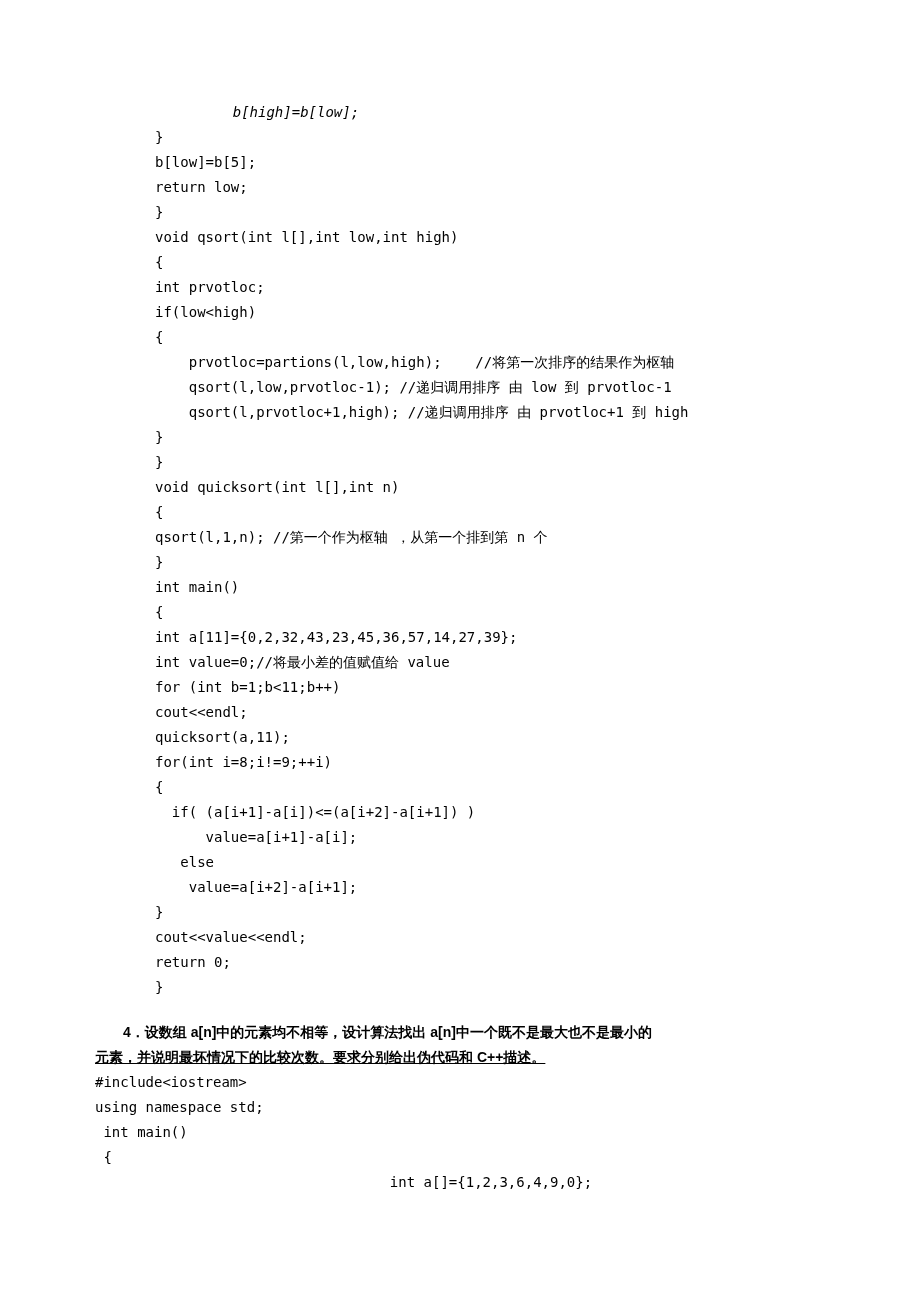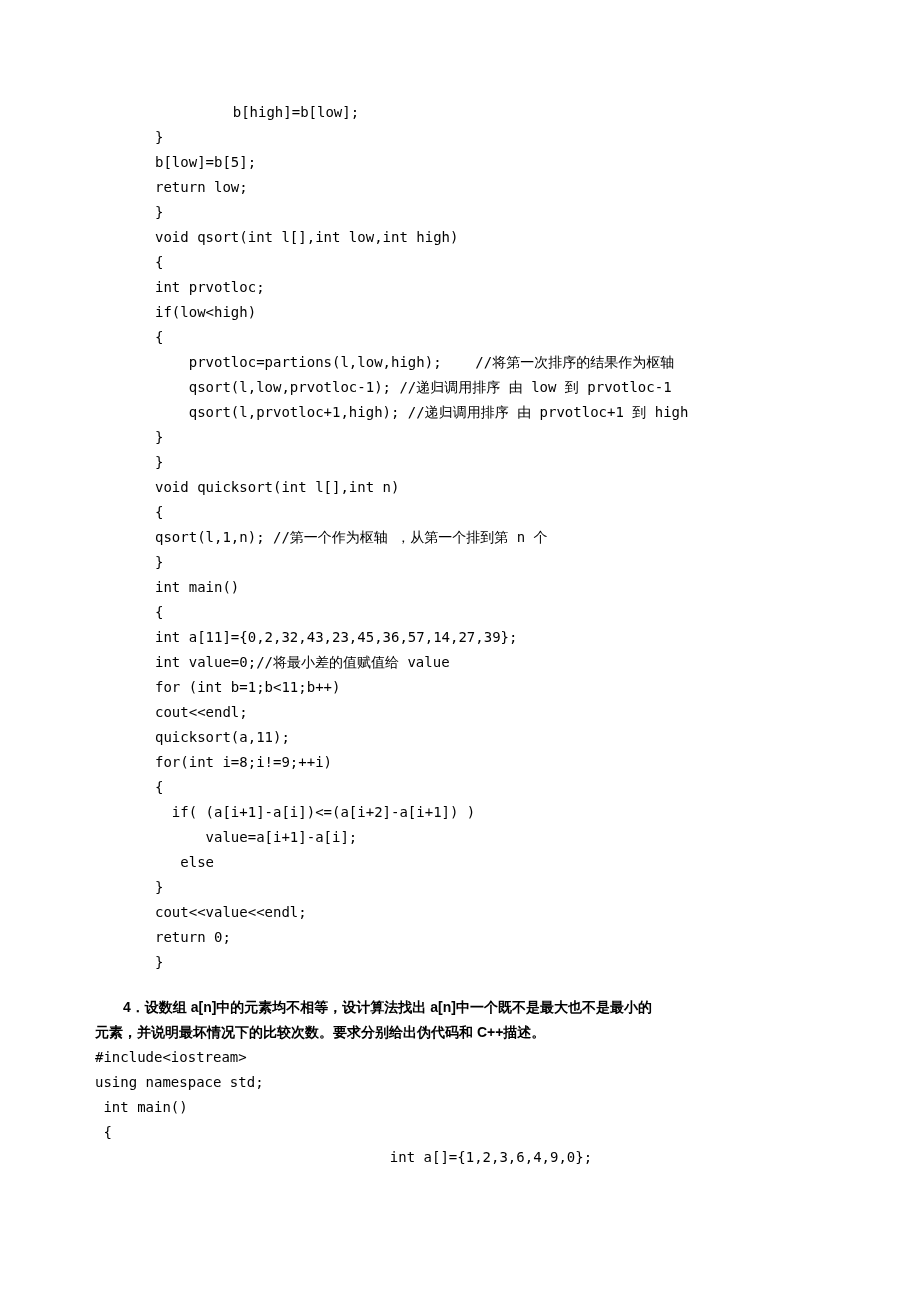--- a/index.html
+++ b/index.html
@@ -15,21 +15,21 @@
     width: 920px;
   }
   .code-line {
     font-family: "SimSun", "宋体", monospace;
     font-size: 14px;
     line-height: 25px;
     white-space: pre;
     color: #000;
   }
   .indent-1 { padding-left: 60px; }
-  .indent-2 { padding-left: 104px; }
+  .indent-2 { padding-left: 104px; font-style: italic; }
   .indent-block2 { padding-left: 0px; }
   .indent-block2-inner2 { padding-left: 62px; text-align: center; }
   .heading {
     font-family: "SimSun", "宋体", sans-serif;
     font-size: 14px;
     line-height: 25px;
     color: #000;
     padding-left: 28px;
     margin-top: 20px;
   }
@@ -40,20 +40,21 @@
   .heading .bold {
     font-weight: bold;
   }
   .heading-cont {
     font-family: "SimSun", "宋体", sans-serif;
     font-size: 14px;
     line-height: 25px;
     color: #000;
     font-weight: bold;
     padding-left: 0px;
+    text-decoration: underline;
   }
 </style>
 </head>
 <body>
 
 <div class="page">
   <div>
     <div class="code-line indent-2">    b[high]=b[low];</div>
     <div class="code-line indent-1">}</div>
     <div class="code-line indent-1">b[low]=b[5];</div>
@@ -78,20 +79,21 @@
     <div class="code-line indent-1">int a[11]={0,2,32,43,23,45,36,57,14,27,39};</div>
     <div class="code-line indent-1">int value=0;//将最小差的值赋值给 value</div>
     <div class="code-line indent-1">for (int b=1;b&lt;11;b++)</div>
     <div class="code-line indent-1">cout&lt;&lt;endl;</div>
     <div class="code-line indent-1">quicksort(a,11);</div>
     <div class="code-line indent-1">for(int i=8;i!=9;++i)</div>
     <div class="code-line indent-1">{</div>
     <div class="code-line indent-1">  if( (a[i+1]-a[i])&lt;=(a[i+2]-a[i+1]) )</div>
     <div class="code-line indent-1">      value=a[i+1]-a[i];</div>
     <div class="code-line indent-1">   else</div>
+    <div class="code-line indent-1">    value=a[i+2]-a[i+1];</div>
     <div class="code-line indent-1">}</div>
     <div class="code-line indent-1">cout&lt;&lt;value&lt;&lt;endl;</div>
     <div class="code-line indent-1">return 0;</div>
     <div class="code-line indent-1">}</div>
   </div>
 
   <div class="heading">
     <span class="number">4．</span><span class="bold"><span>设数组 </span><span style="font-family:Arial,sans-serif;">a[n]</span><span>中的元素均不相等，设计算法找出 </span><span style="font-family:Arial,sans-serif;">a[n]</span><span>中一个既不是最大也不是最小的</span></span>
   </div>
   <div class="heading-cont">元素，并说明最坏情况下的比较次数。要求分别给出伪代码和 C++描述。</div>

